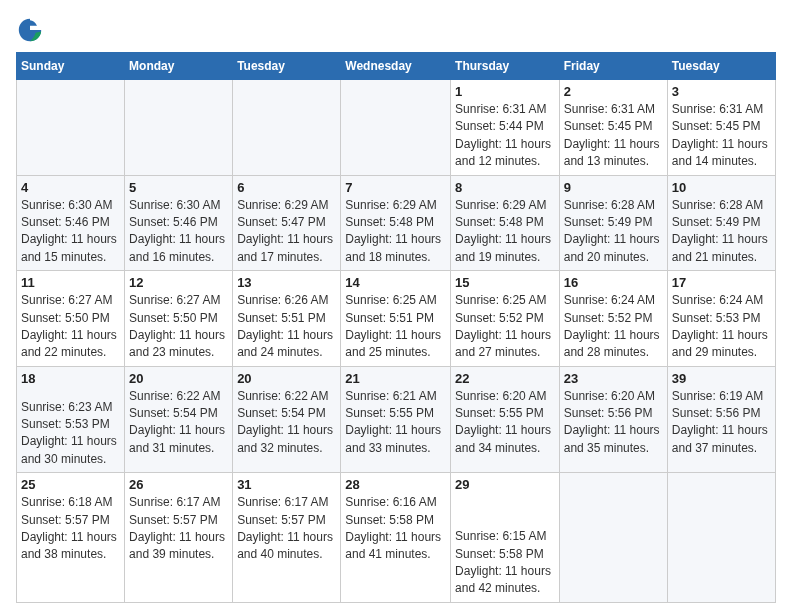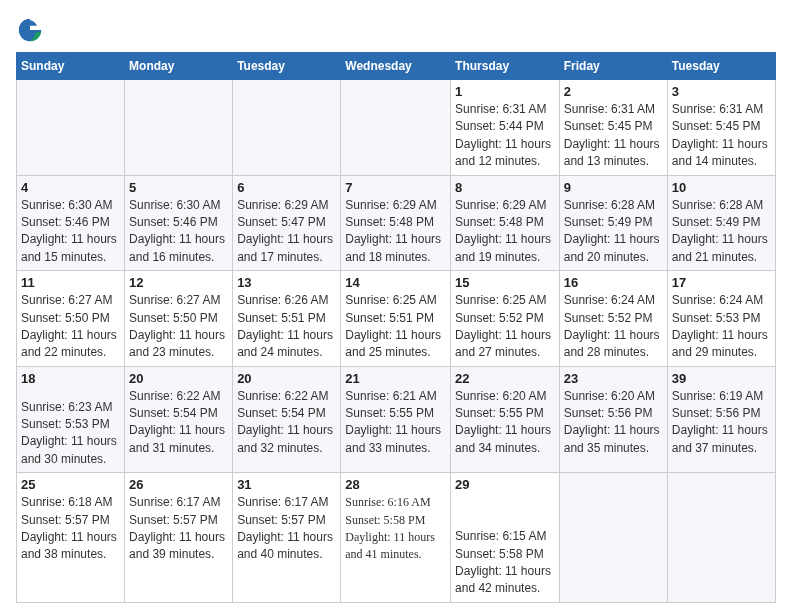--- a/index.html
+++ b/index.html
@@ -315,21 +315,21 @@
         </td>
         <td>
           <span class="day-number">31</span>
           <div class="day-info" style="white-space: pre-line;">Sunrise: 6:17 AM
 Sunset: 5:57 PM
 Daylight: 11 hours
 and 40 minutes.</div>
         </td>
         <td>
           <span class="day-number">28</span>
-          <div class="day-info" style="white-space: pre-line; font-family: Liberation Serif, serif;">Sunrise: 6:16 AM
+          <div class="day-info" style="white-space: pre-line;">Sunrise: 6:16 AM
 Sunset: 5:58 PM
 Daylight: 11 hours
 and 41 minutes.</div>
         </td>
         <td>
           <span class="day-number">29</span>
           <div class="day-info" style="white-space: pre-line; margin-top: 36px;">Sunrise: 6:15 AM
 Sunset: 5:58 PM
 Daylight: 11 hours
 and 42 minutes.</div>

